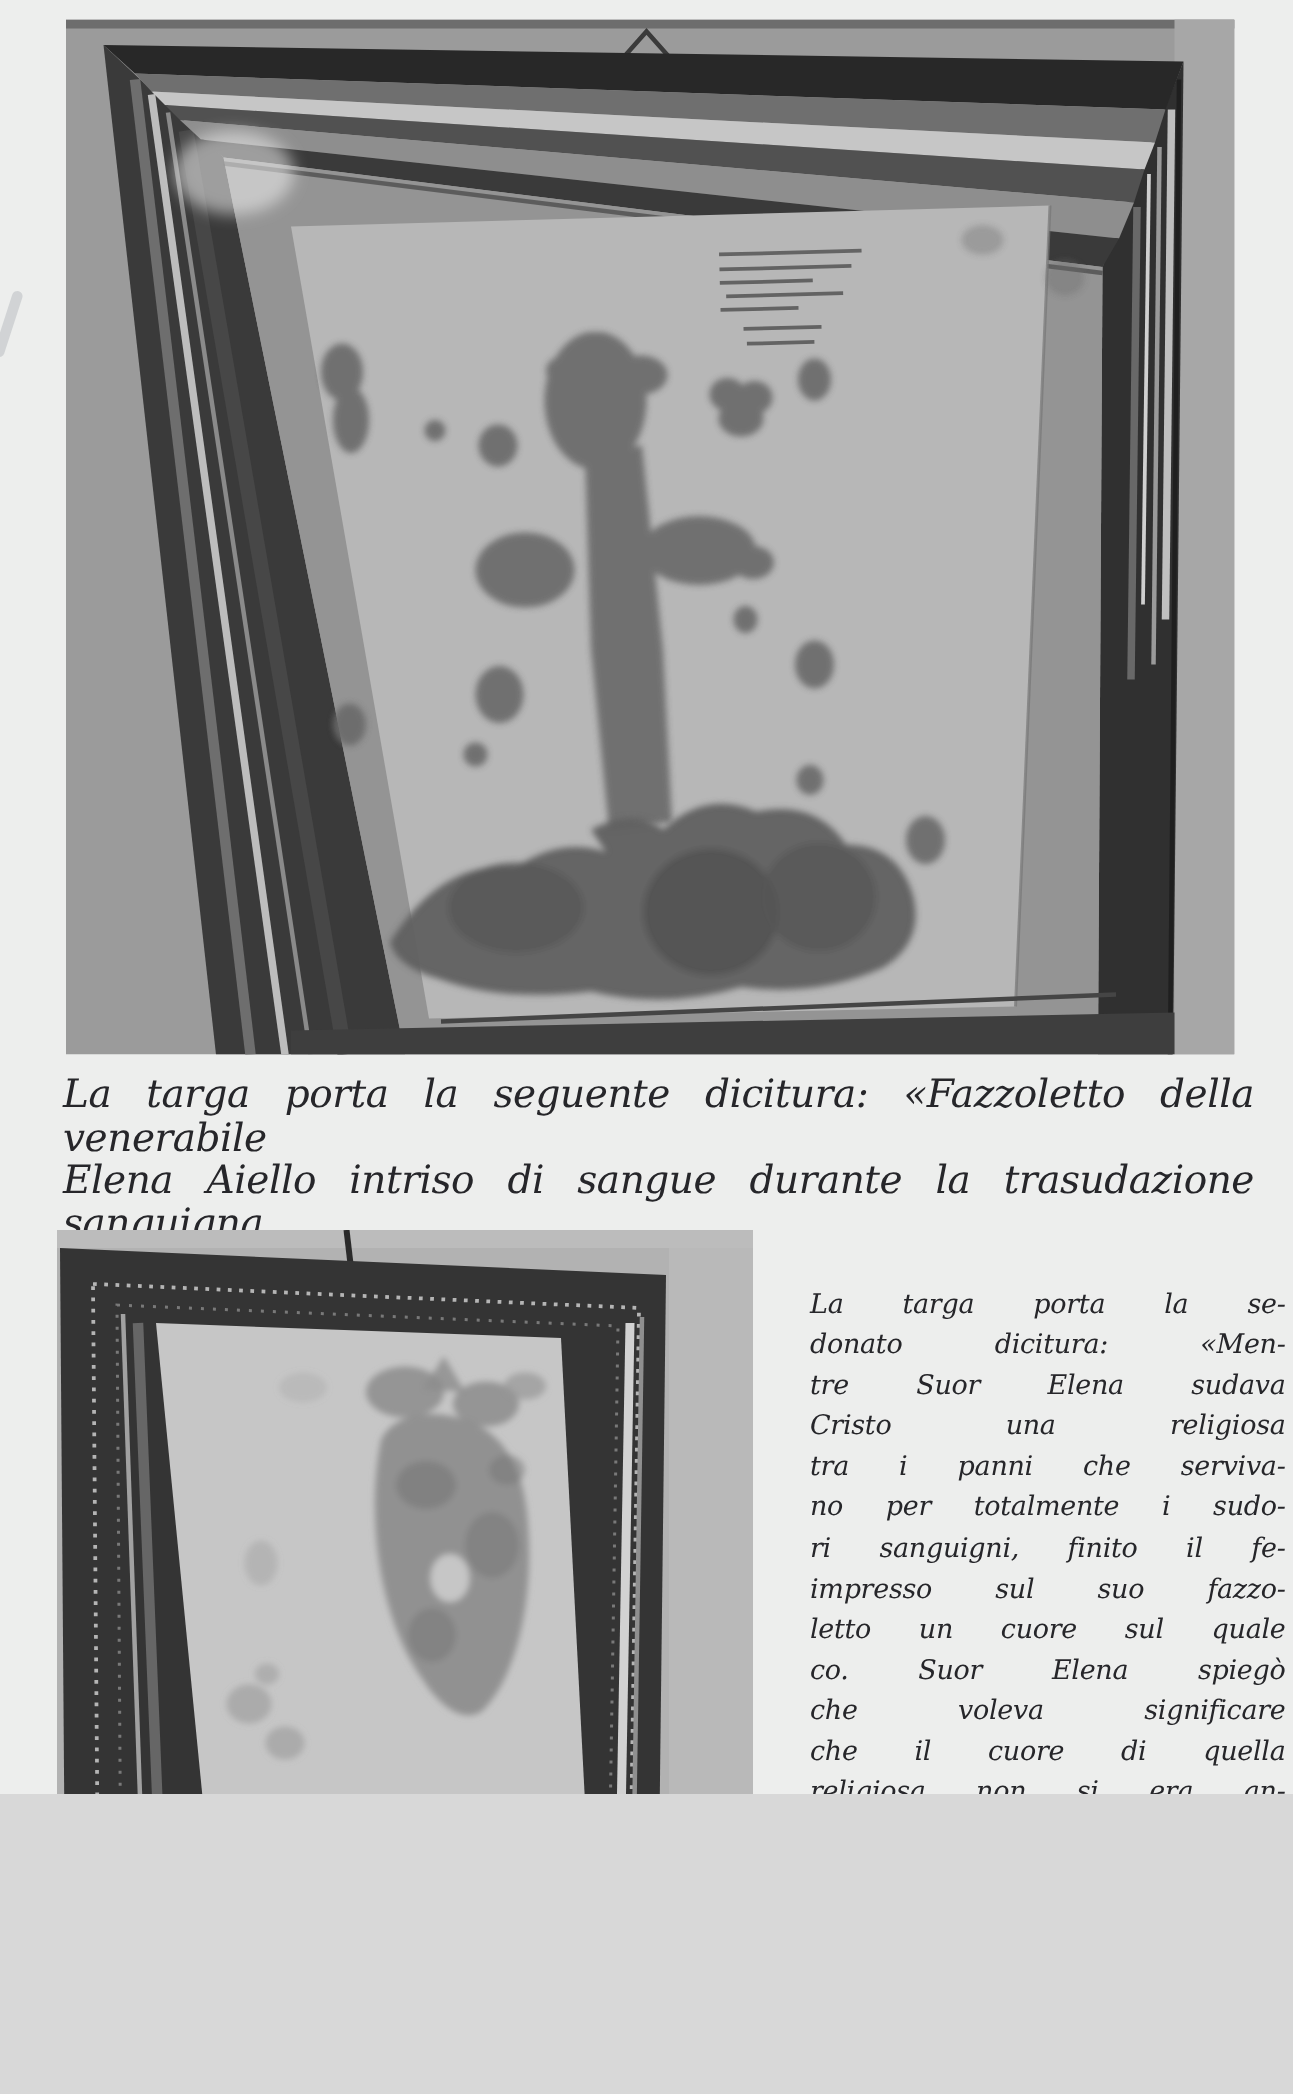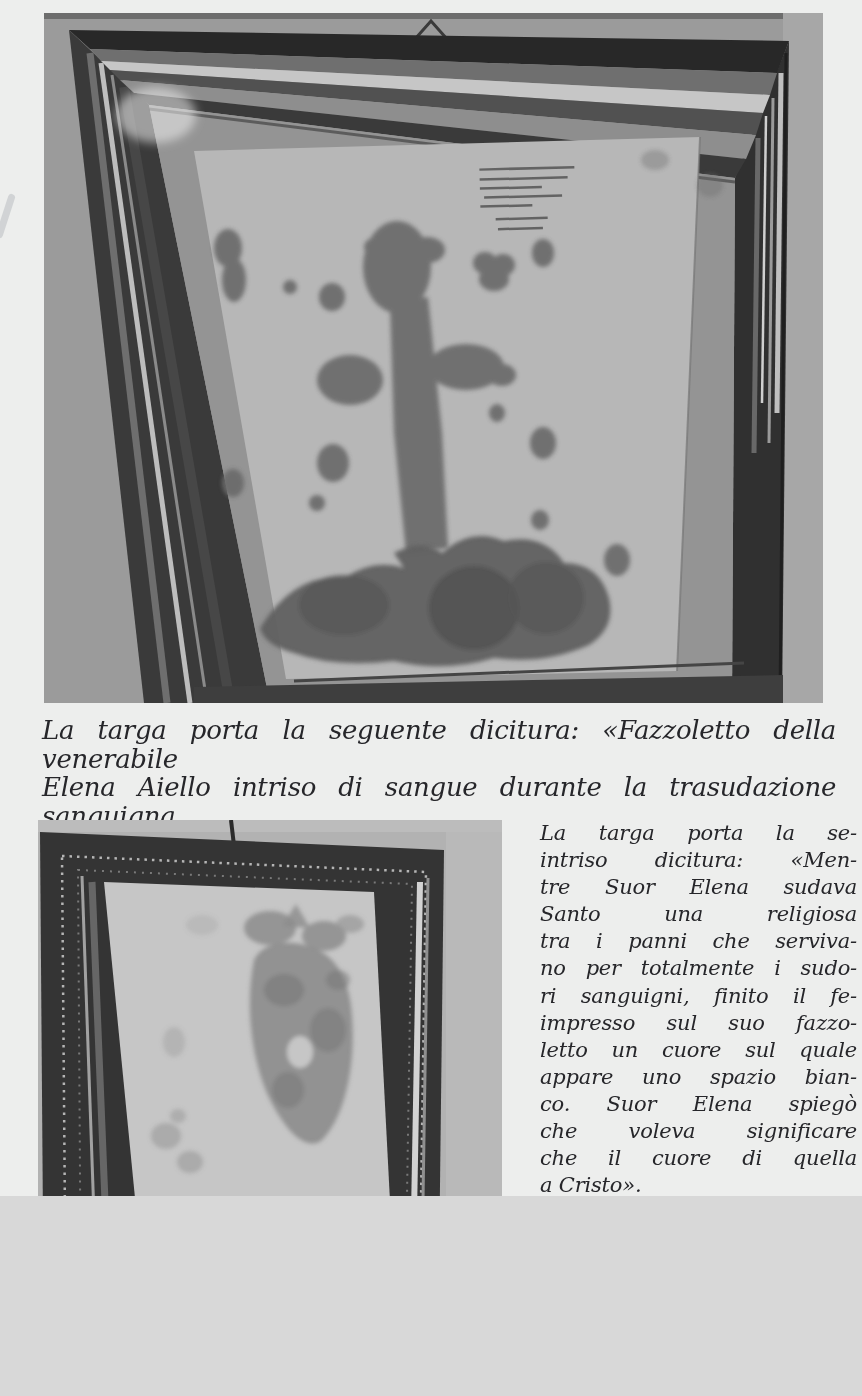--- a/index.html
+++ b/index.html
@@ -12,22 +12,22 @@
   }
   figure{margin:0;padding:0;position:absolute;}
   .photo-top{left:44px;top:13px;width:779px;height:690px;}
   .photo-bottom{left:38px;top:820px;width:464px;height:535px;}
   .caption-top{
     position:absolute;left:42px;top:716px;width:794px;
     font-style:italic;font-size:26px;line-height:28.5px;
     letter-spacing:-0.3px;color:#26262a;
   }
   .side-caption{
-    position:absolute;left:540px;top:820px;width:317px;
-    font-style:italic;font-size:21px;line-height:27.1px;
+    position:absolute;left:540px;top:856px;width:317px;
+    font-style:italic;font-size:18px;line-height:27.1px;
     letter-spacing:-0.2px;color:#26262a;
   }
   .jline{text-align:justify;text-align-last:justify;white-space:normal;}
   .jline.last{text-align:last;text-align-last:left;}
   .speck{
     position:absolute;left:2px;top:193px;width:7px;height:46px;
     background:#b9bec1;opacity:.55;transform:rotate(18deg);border-radius:4px;
   }
 </style>
 </head>
@@ -211,28 +211,28 @@
         <rect x="84" y="449.5" width="248" height="2.6"></rect>
         <rect x="86" y="458" width="246" height="2.6"></rect>
         <rect x="86" y="466.5" width="112" height="2.6"></rect>
         <rect x="88" y="474" width="78" height="2.6"></rect>
       </g>
     </svg>
   </figure>
 
   <div class="side-caption">
     <div class="jline">La targa porta la se-</div>
-    <div class="jline">intriso dicitura: «Men-</div>
+    <div class="jline">donato dicitura: «Men-</div>
     <div class="jline">tre Suor Elena sudava</div>
-    <div class="jline">Santo una religiosa</div>
+    <div class="jline">Cristo una religiosa</div>
     <div class="jline">tra i panni che serviva-</div>
     <div class="jline">no per totalmente i sudo-</div>
     <div class="jline">ri sanguigni, finito il fe-</div>
     <div class="jline">impresso sul suo fazzo-</div>
     <div class="jline">letto un cuore sul quale</div>
-    <div class="jline">appare uno spazio bian-</div>
     <div class="jline">co. Suor Elena spiegò</div>
     <div class="jline">che voleva significare</div>
     <div class="jline">che il cuore di quella</div>
+    <div class="jline">religiosa non si era an-</div>
     <div class="jline last">a Cristo».</div>
   </div>
 
 </div>
 
 </body></html>

